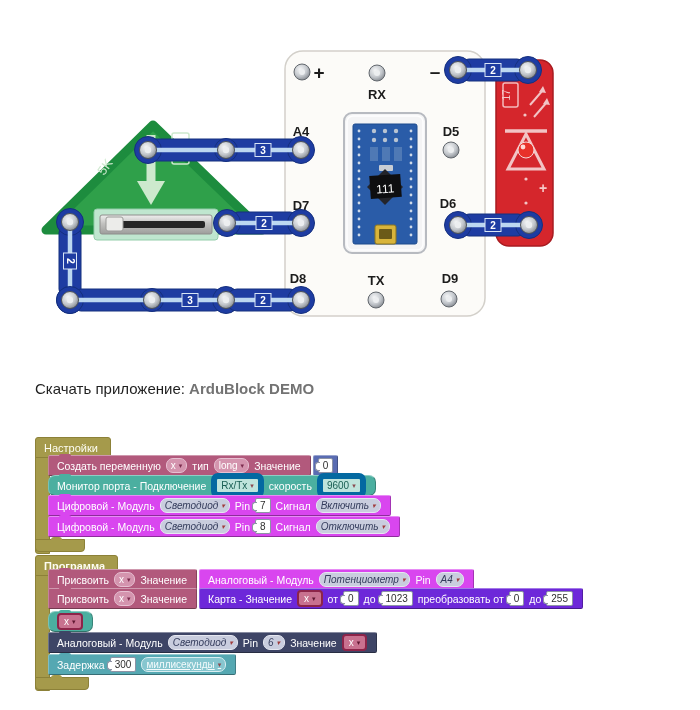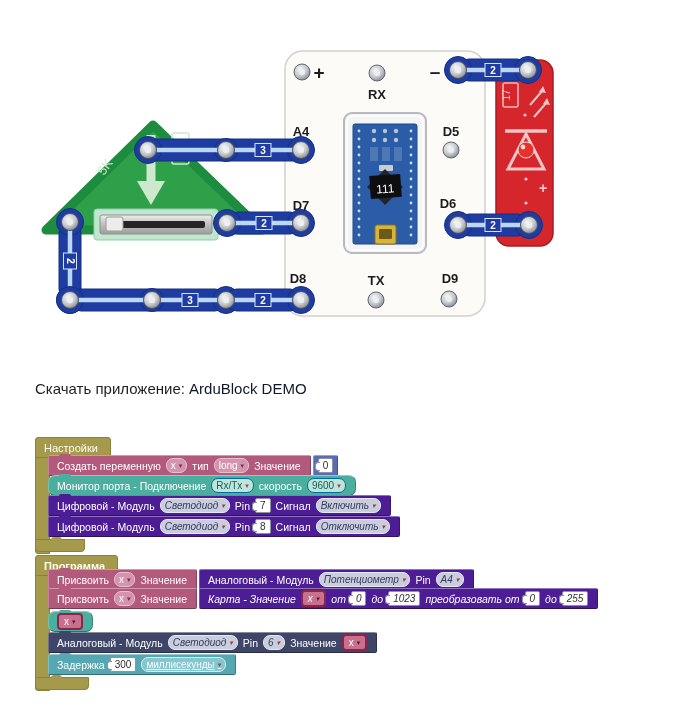--- a/index.html
+++ b/index.html
@@ -3,50 +3,50 @@
 <meta charset="utf-8">
 <style>
   html,body{margin:0;padding:0;background:#ffffff;}
   body{width:700px;height:710px;position:relative;font-family:"Liberation Sans",sans-serif;overflow:hidden;}
 
   
   #photo{position:absolute;left:30px;top:33px;width:600px;height:335px;}
 
   
   #download-line{position:absolute;left:35px;top:380px;font-size:15px;color:#1f1f1f;}
-  #download-line a{color:#0f172a;text-decoration:none;cursor:pointer;}
+  #download-line a{color:#737373;text-decoration:none;cursor:pointer;font-weight:bold;}
 
   
   #blocks{position:absolute;left:35px;top:435px;width:640px;height:275px;font-size:10.5px;color:#fff;}
   .olive{background:#a59a4b;border:1px solid #8c8138;}
   .sec-header{position:absolute;height:15px;line-height:15px;padding:3px 12px 1px 8px;border-radius:3px 3px 3px 0;font-size:11px;color:#fdfdf2;z-index:3;}
   .sec-header::after{content:"";position:absolute;left:12px;bottom:-3px;width:12px;height:4px;background:inherit;border-radius:0 0 3px 3px;}
   .rail{position:absolute;width:13px;z-index:1;border-radius:0 0 0 3px;}
   .foot{position:absolute;height:11px;z-index:2;border-radius:0 0 4px 4px;}
   .foot::before{content:"";position:absolute;left:15px;top:-3px;width:11px;height:4px;background:inherit;border-radius:3px 3px 0 0;}
 
   .row{position:absolute;display:flex;align-items:stretch;gap:2px;z-index:4;}
   .seg{display:inline-flex;align-items:center;gap:5px;padding:0 9px 0 8px;height:19px;border-radius:2px;
        border-top:1px solid rgba(255,255,255,.38);border-left:1px solid rgba(255,255,255,.25);
        border-right:1px solid rgba(0,0,0,.25);border-bottom:1px solid rgba(0,0,0,.35);
        position:relative;white-space:nowrap;cursor:grab;}
   .seg:first-child::before{content:"";position:absolute;left:10px;top:-2px;width:12px;height:3px;background:inherit;border-radius:2px 2px 0 0;}
   .c-pink {background:#b2597c;}
   .c-teal {background:#4bafa0;border-radius:7px;}
-  .c-slate{background:#4c1d95;}
-  .c-peri {background:#4c1d95;font-style:italic;}
+  .c-slate{background:#d946ef;}
+  .c-peri {background:#6d28d9;}
   .c-navy {background:#3e4566;}
   .c-teal2{background:#55a8b2;}
   .c-bluev{background:#5a6cb2;padding:0 4px;}
 
   .pill{display:inline-flex;align-items:center;height:13px;padding:0 4px;border-radius:7px;font-size:10px;cursor:pointer;}
   .pill::after{content:"▾";font-size:7px;margin-left:3px;line-height:1;}
   .c-pink .pill{background:#d494ae;border:1px solid #e7c0d2;color:#fff;}
   .c-pink .pill::after{color:#7c2c4e;}
-  .c-teal .pill,.c-teal2 .pill{background:#bfe4dc;border:1px solid #0369a1;color:#195e53;}
+  .c-teal .pill,.c-teal2 .pill{background:#bfe4dc;border:6px solid #0369a1;color:#195e53;}
   .c-teal .pill::after,.c-teal2 .pill::after{color:#8a4a50;}
   .c-teal2 .pill{background:#86c6cf;color:#f4fbfc;border:1px solid #d9eef1;text-decoration:underline;}
   .c-slate .pill,.c-peri .pill,.c-navy .pill{background:#c9cdde;border:1px solid #e6e8f1;color:#343c5c;font-style:italic;}
   .c-slate .pill::after,.c-peri .pill::after,.c-navy .pill::after{color:#a03b3b;}
 
   .vbox{display:inline-flex;align-items:center;height:13px;padding:0 4px;background:#fff;border:1px solid #8d93a5;border-radius:2px;color:#2f2f2f;font-size:10px;position:relative;cursor:text;}
   .vbox::before{content:"";position:absolute;left:-4px;top:3px;width:4px;height:7px;background:#fff;border:1px solid #8d93a5;border-right:none;border-radius:3px 0 0 3px;}
   .vpill{display:inline-flex;align-items:center;height:13px;padding:0 5px;background:#c8718f;border:2px solid #8d2449;border-radius:4px;color:#fff;font-size:10px;position:relative;cursor:grab;}
   .vpill::after{content:"▾";font-size:7px;margin-left:3px;color:#5e1630;}
 </style>

